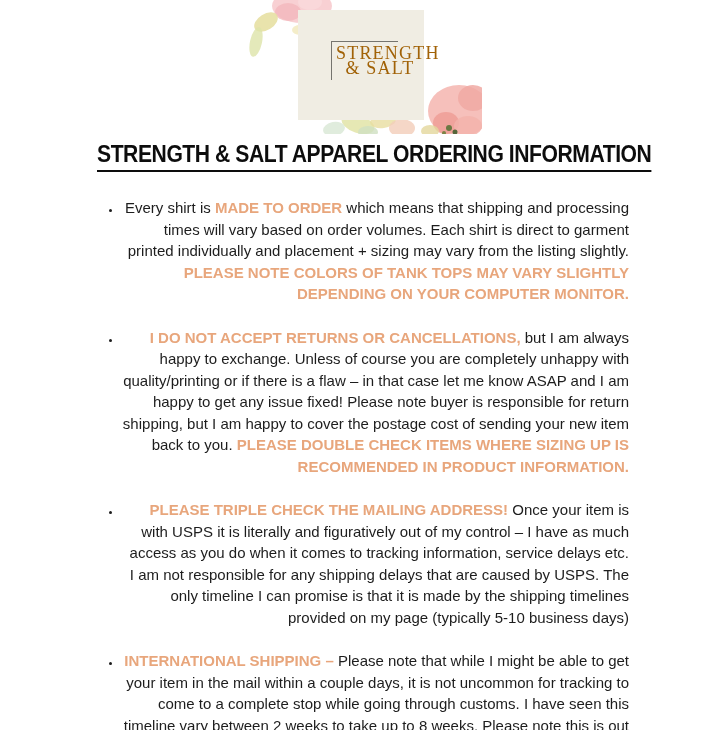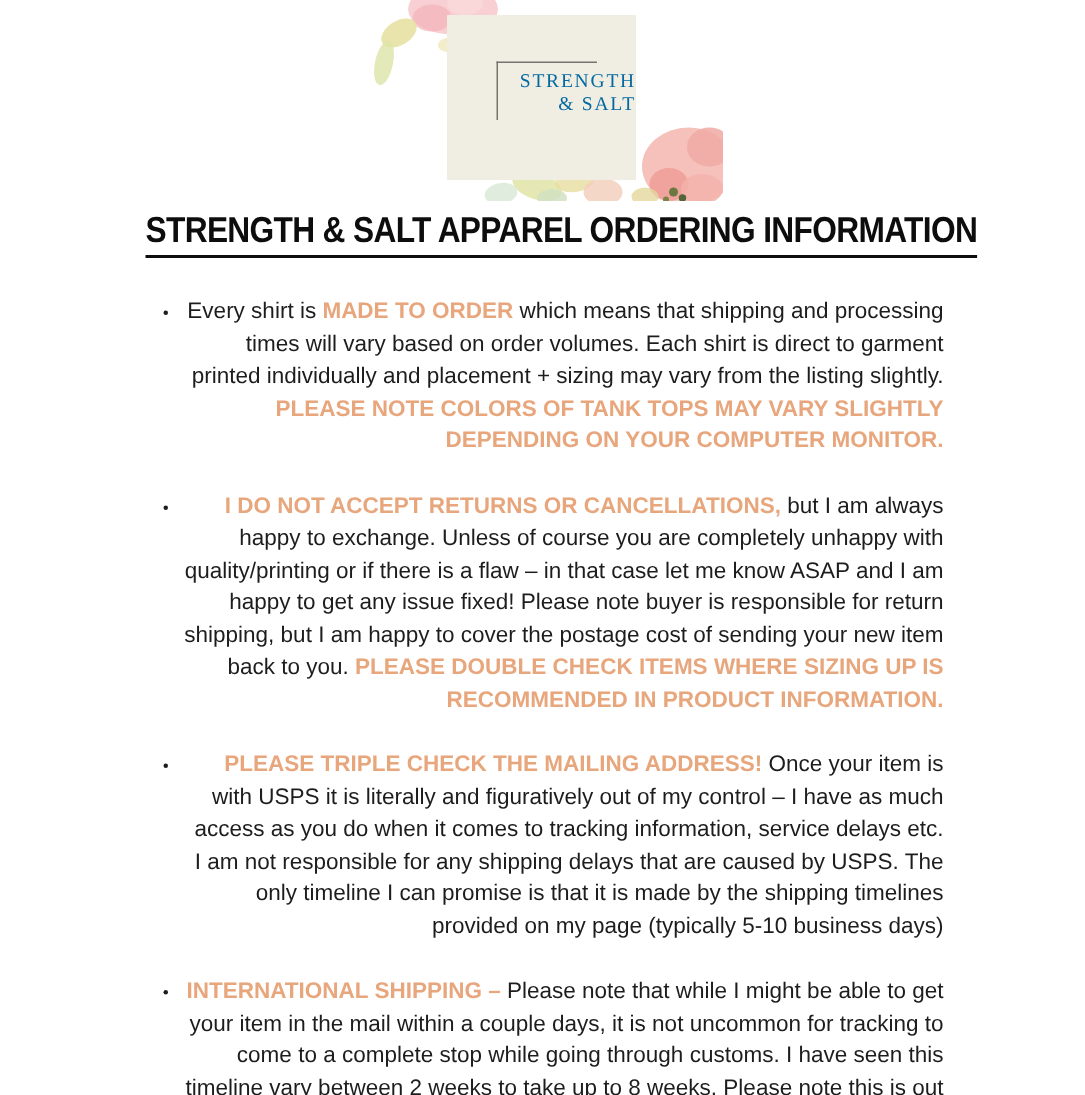--- a/index.html
+++ b/index.html
@@ -15,22 +15,22 @@
     position:absolute; left:240px; top:0; width:242px; height:134px;
   }
   .logo-wrap svg { position:absolute; left:0; top:0; }
   .logo-bracket {
     position:absolute; left:91px; top:41px; width:66px; height:38px;
     border-left:1px solid #75746e; border-top:1px solid #75746e;
   }
   .logo-text {
     position:absolute; left:96px; top:46px; width:88px;
     font-family:"Liberation Serif", "DejaVu Serif", serif;
-    font-size:13px; line-height:15px; letter-spacing:1.2px;
-    color:#0369a1; text-align:right; white-space:nowrap;
+    font-size:18px; line-height:15px; letter-spacing:1.2px;
+    color:#a16207; text-align:center; white-space:nowrap;
   }
 
   
   .page-title {
     position:absolute; left:97px; top:140px;
     font-size:24px; font-weight:700; color:#0d0d0d;
     letter-spacing:-0.5px; white-space:nowrap;
     transform:scaleX(0.88); transform-origin:left center;
     border-bottom:2.5px solid #0d0d0d; padding-bottom:2px;
   }

